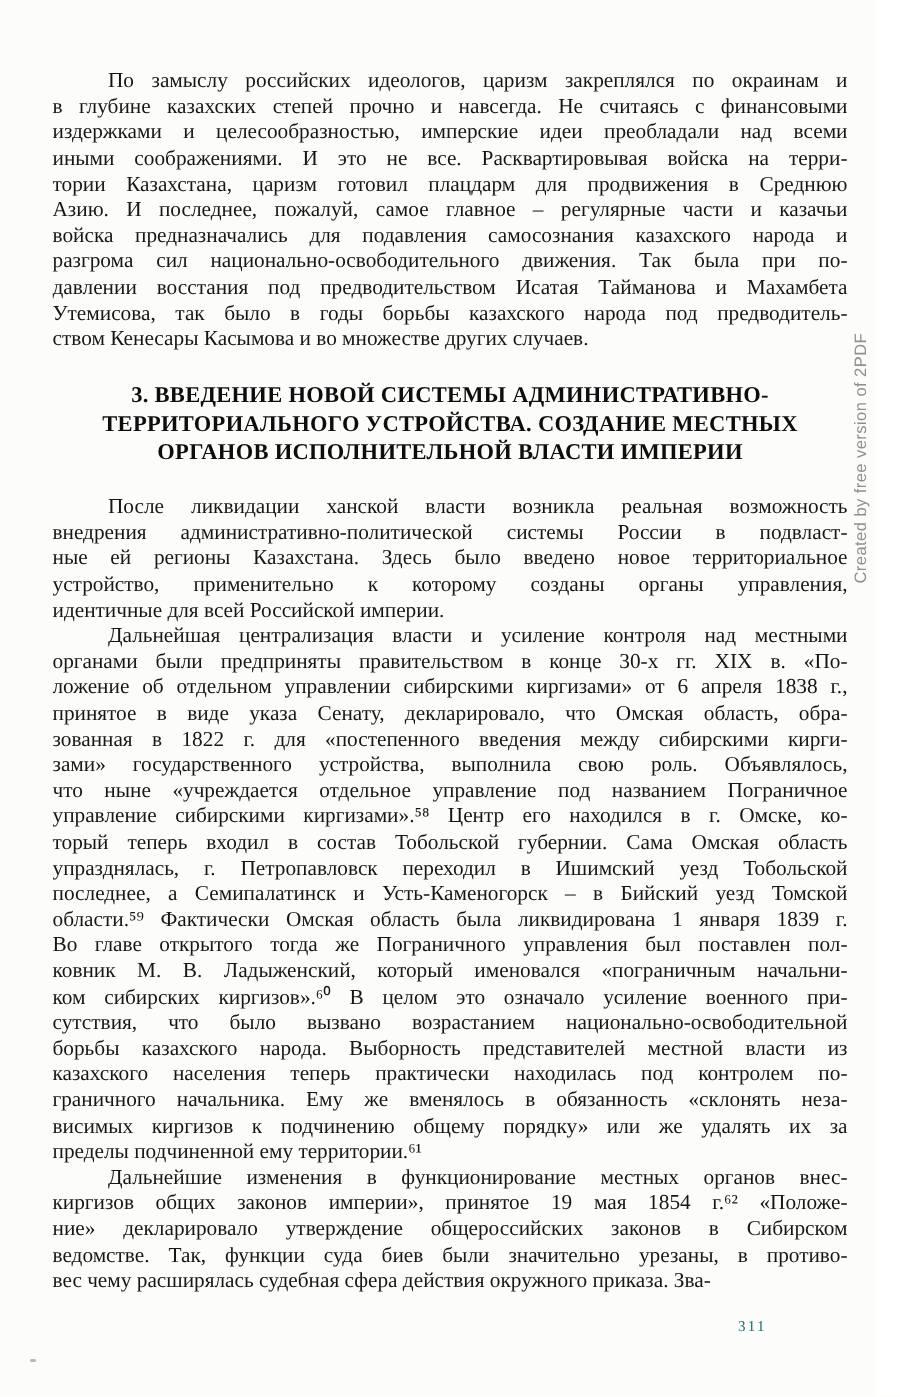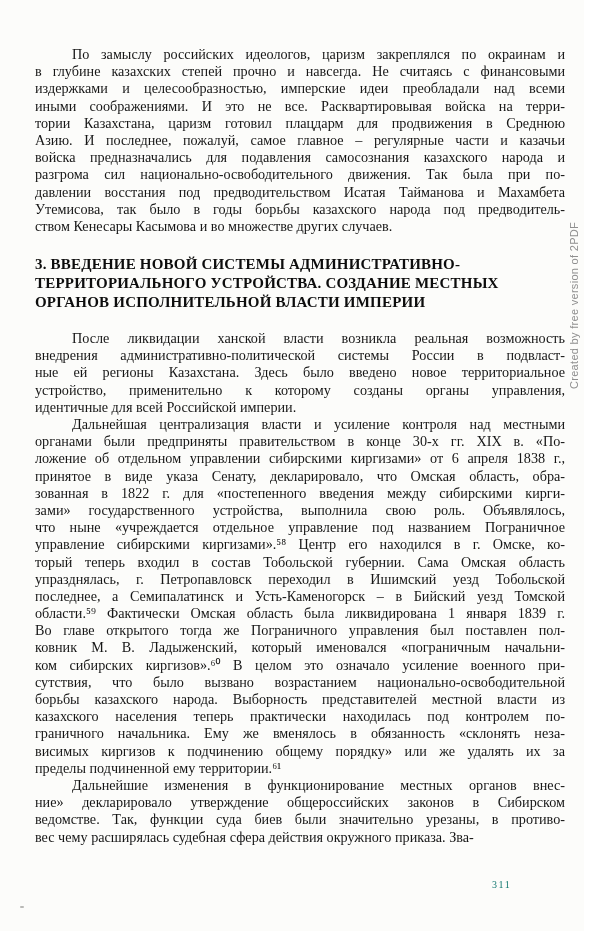--- a/index.html
+++ b/index.html
@@ -27,21 +27,21 @@
     text-align: justify;
     text-align-last: justify;
     white-space: nowrap;
   }
   .para-body .tline.first { text-indent: 37px; }
   .para-body .tline.last { text-align-last: left; white-space: normal; }
   .para-heading { margin: 20px 0 18px 0; }
   .para-heading .tline {
     height: 19px;
     line-height: 19px;
-    text-align: left;
+    text-align: center;
     font-weight: 700;
     font-size: 15px;
     letter-spacing: 0.2px;
     color: #0d0d0d;
   }
   .watermark {
     position: absolute;
     right: 4px;
     top: 197px;
     height: 216px;
@@ -126,20 +126,21 @@
         <div class="tline">сутствия, что было вызвано возрастанием национально-освободительной</div>
         <div class="tline">борьбы казахского народа. Выборность представителей местной власти из</div>
         <div class="tline">казахского населения теперь практически находилась под контролем по-</div>
         <div class="tline">граничного начальника. Ему же вменялось в обязанность «склонять неза-</div>
         <div class="tline">висимых киргизов к подчинению общему порядку» или же удалять их за</div>
         <div class="tline last">пределы подчиненной ему территории.⁶¹</div>
       </div>
 
     <div class="para para-body">
         <div class="tline first">Дальнейшие изменения в функционирование местных органов внес-</div>
+        <div class="tline">киргизов общих законов империи», принятое 19 мая 1854 г.⁶² «Положе-</div>
         <div class="tline">ние» декларировало утверждение общероссийских законов в Сибирском</div>
         <div class="tline">ведомстве. Так, функции суда биев были значительно урезаны, в противо-</div>
         <div class="tline last">вес чему расширялась судебная сфера действия окружного приказа. Зва-</div>
       </div>
   </div>
 
   <div class="watermark">Created by free version of 2PDF</div>
 
   <div class="pagenum">311</div>
 

